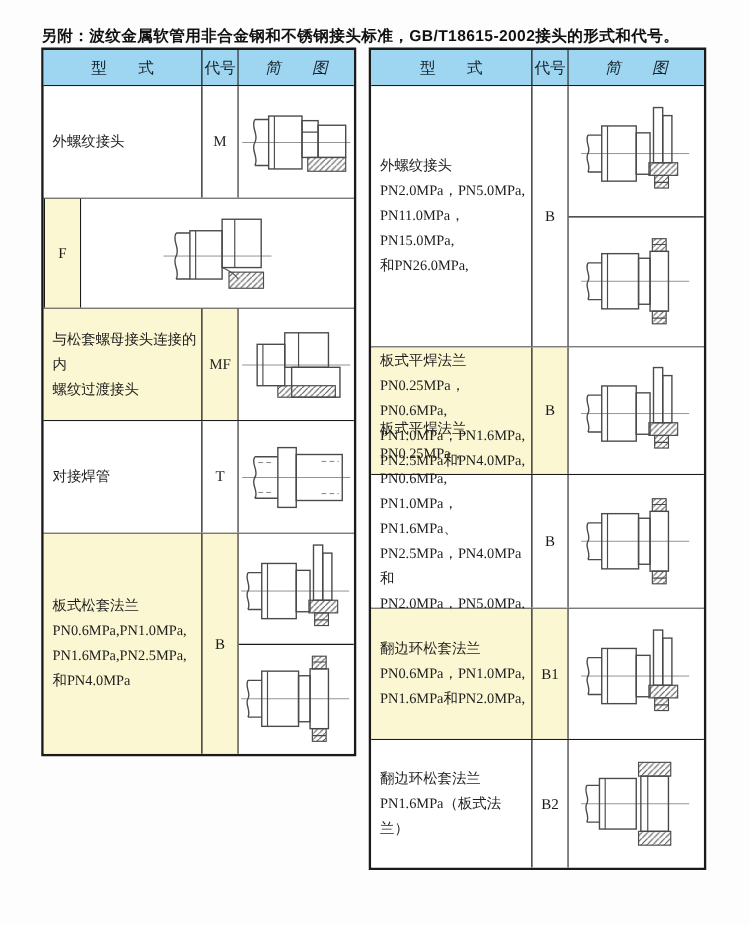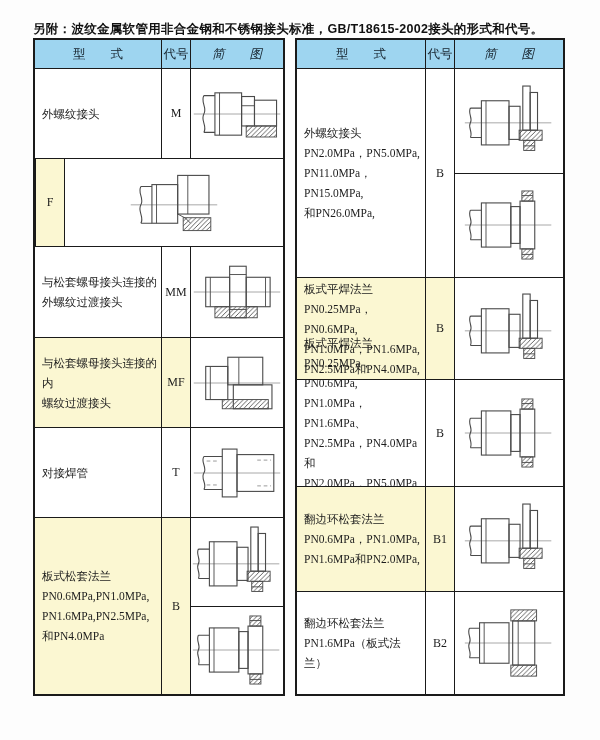--- a/index.html
+++ b/index.html
@@ -169,30 +169,20 @@
 
   <div class="row lr1 hl">
     <div class="cc">F</div>
     <div class="cd">
       <svg class="dg" viewBox="0 0 100 80">
           <use href="#fit-f"></use>
         </svg>
     </div>
   </div>
 
-  <div class="row lr2">
-    <div class="ct">与松套螺母接头连接的
-外螺纹过渡接头</div>
-    <div class="cc">MM</div>
-    <div class="cd">
-      <svg class="dg" viewBox="0 0 100 80">
-          <use href="#fit-mm"></use>
-        </svg>
-    </div>
-  </div>
 
   <div class="row lr3 hl">
     <div class="ct">与松套螺母接头连接的内
 螺纹过渡接头</div>
     <div class="cc">MF</div>
     <div class="cd">
       <svg class="dg" viewBox="0 0 100 80">
           <use href="#fit-mf"></use>
         </svg>
     </div>

